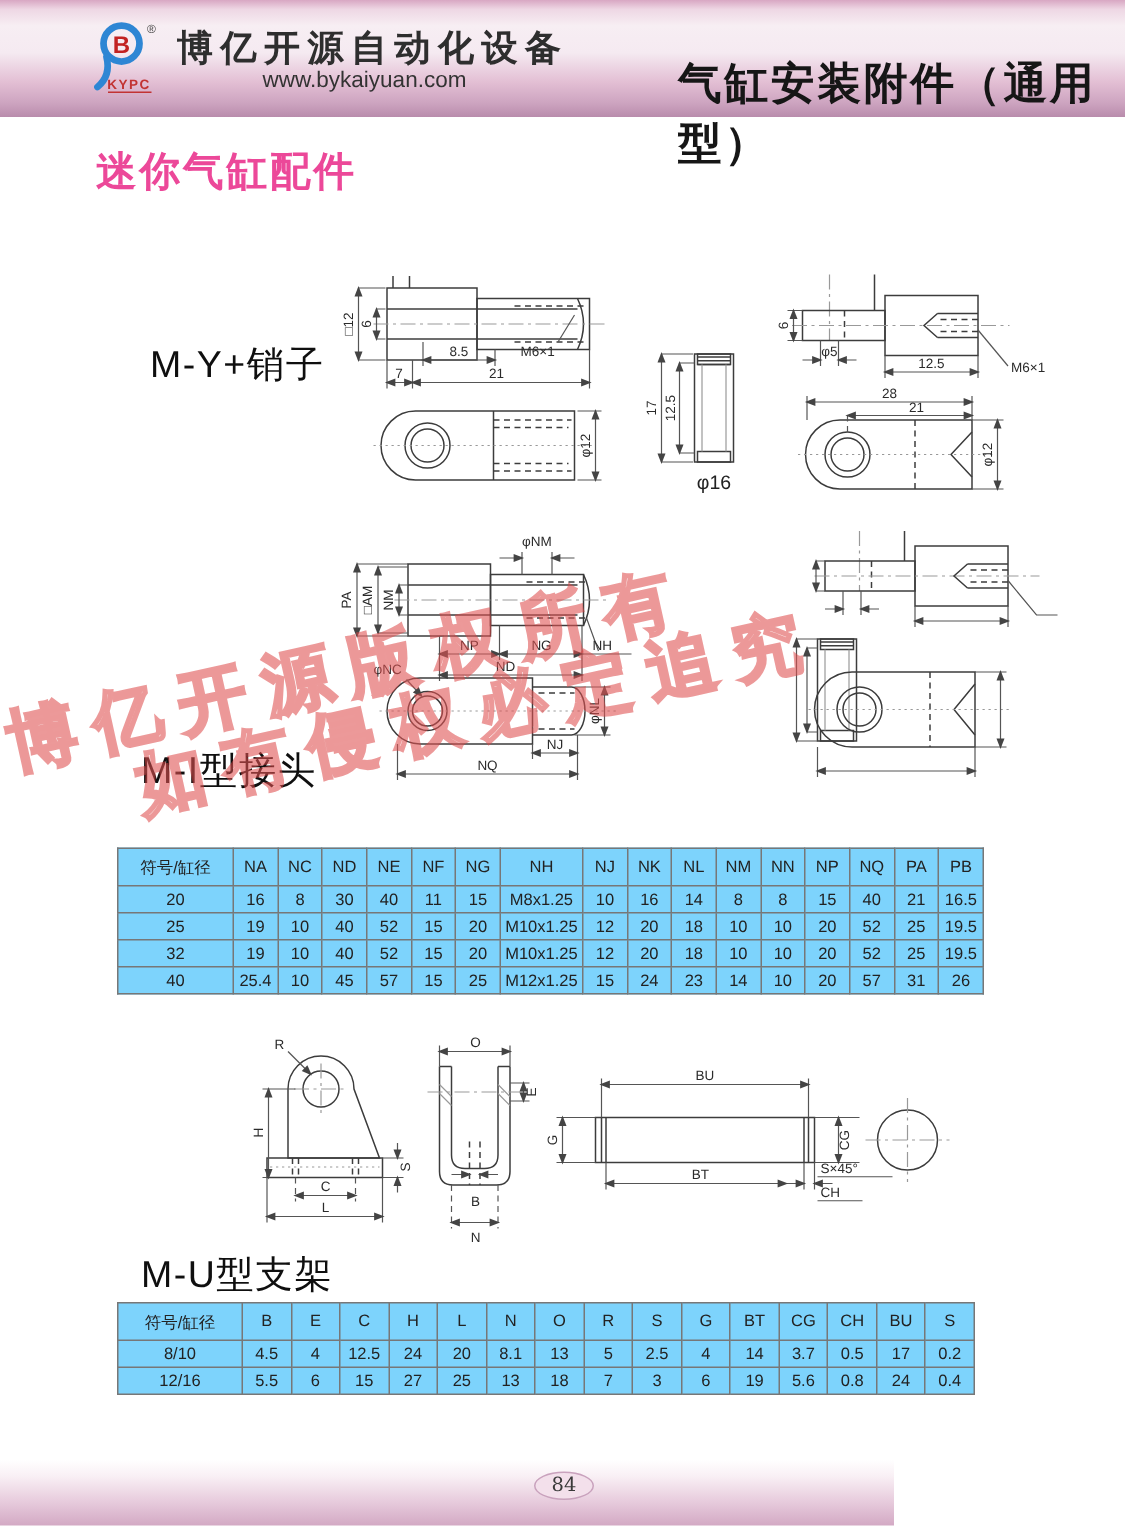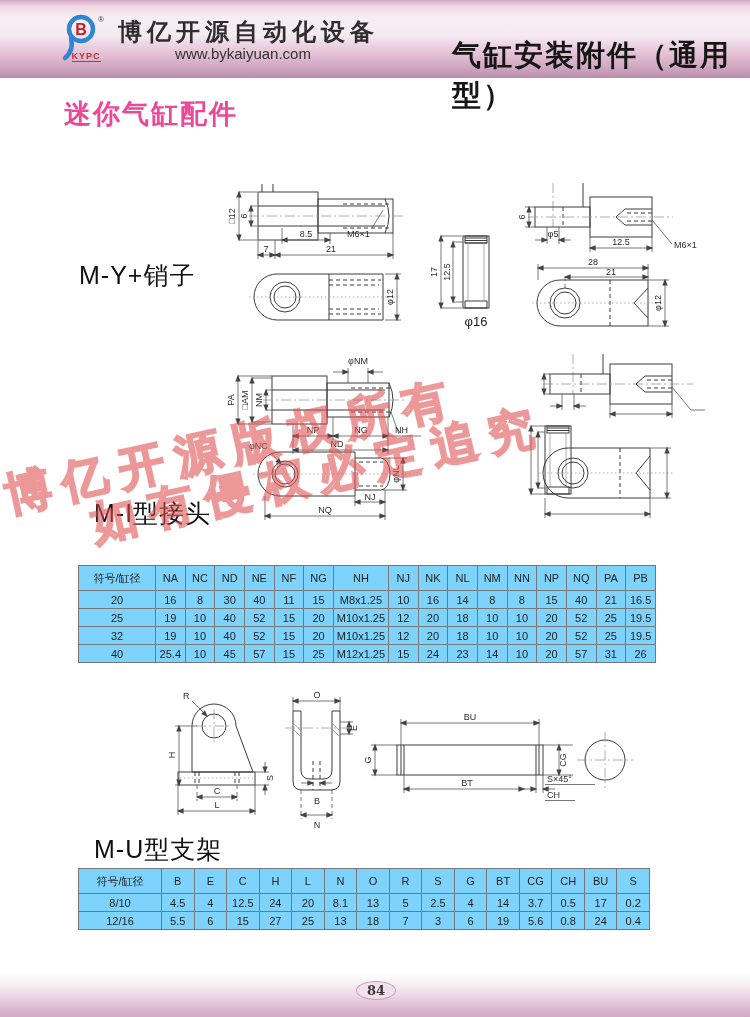--- a/index.html
+++ b/index.html
@@ -10,21 +10,21 @@
   
   #header{left:0;top:0;width:750px;height:78px;
     background:linear-gradient(180deg,#d8a7c3 0%,#eed7e4 8%,#f7eef3 22%,#f5eaf1 45%,#e3bfd4 70%,#cda4c0 88%,#b98cac 100%);}
   #company{left:118px;top:16px;font-size:24px;font-weight:bold;letter-spacing:5px;color:#2e2e2e;}
   #website{left:118px;top:45px;width:250px;text-align:center;font-size:15px;color:#333;}
   #hdr-title{left:452px;top:36px;font-size:29px;font-weight:bold;letter-spacing:2px;color:#161616;}
 
   
   #doc-title{left:64px;top:96px;font-size:27px;font-weight:bold;letter-spacing:2px;color:#ec4899;}
   .sec-label{font-size:25px;color:#0f0f0f;letter-spacing:1px;}
-  #lab1{left:79px;top:226px;margin-top:33px;} #lab2{left:94px;top:497px;} #lab3{left:94px;top:833px;}
+  #lab1{left:100px;top:226px;} #lab2{left:94px;top:497px;} #lab3{left:94px;top:833px;}
 
   
   svg .ln line,svg .ln path,svg .ln rect,svg .ln circle{stroke:#3c3c3c;stroke-width:1;fill:none;}
   svg .dims line,svg .dims path{stroke:#555;stroke-width:0.8;fill:none;}
   svg .thin{stroke:#999 !important;stroke-width:0.8 !important;}
   .cl{stroke-dasharray:10 3 2 3;}
   .hid{stroke-dasharray:4 3;}
   .ctd{stroke-dasharray:1.5 2.5;}
   text.dt{font-size:9px;fill:#2b2b2b;stroke:none;font-family:"Liberation Sans",sans-serif;}
   text.dtb{font-size:13px;fill:#222;stroke:none;font-family:"Liberation Sans",sans-serif;}
@@ -42,22 +42,22 @@
   #t2 th:first-child{width:82px;}
 
   
   .wm{position:absolute;font-size:46px;font-weight:bold;letter-spacing:12px;white-space:nowrap;
       color:rgba(255,235,235,0.10);-webkit-text-stroke:2px rgba(221,70,70,0.55);
       transform-origin:left center;pointer-events:none;z-index:9;font-family:"DejaVu Sans",sans-serif;}
   #wm1{left:6px;top:466px;transform:rotate(-12.5deg);}
   #wm2{left:92px;top:494px;transform:rotate(-12.5deg);}
 
   
-  #footer{left:0;top:973px;width:750px;height:44px;
-    background:linear-gradient(180deg,#ffffff 0%,#f9f0f5 25%,#e9cfdf 60%,#d3a9c4 100%);font-weight:bold;}
+  #footer{left:0;top:973px;width:596px;height:44px;
+    background:linear-gradient(180deg,#ffffff 0%,#f9f0f5 25%,#e9cfdf 60%,#d3a9c4 100%);}
   #page-badge{left:356px;top:981px;width:38px;height:17px;border-radius:50%;
     background:#f3e0eb;border:1px solid #c9a2bd;text-align:center;line-height:17px;
     font-family:"DejaVu Serif",serif;font-size:13px;color:#3a3a3a;}
 </style>
 </head>
 <body>
 
 <div class="abs" id="header">
   <svg class="abs" style="left:56px;top:12px;" width="58" height="52" viewBox="0 0 58 52">
     <circle cx="25" cy="17" r="12" fill="none" stroke="#2e86d4" stroke-width="4.5"></circle>

